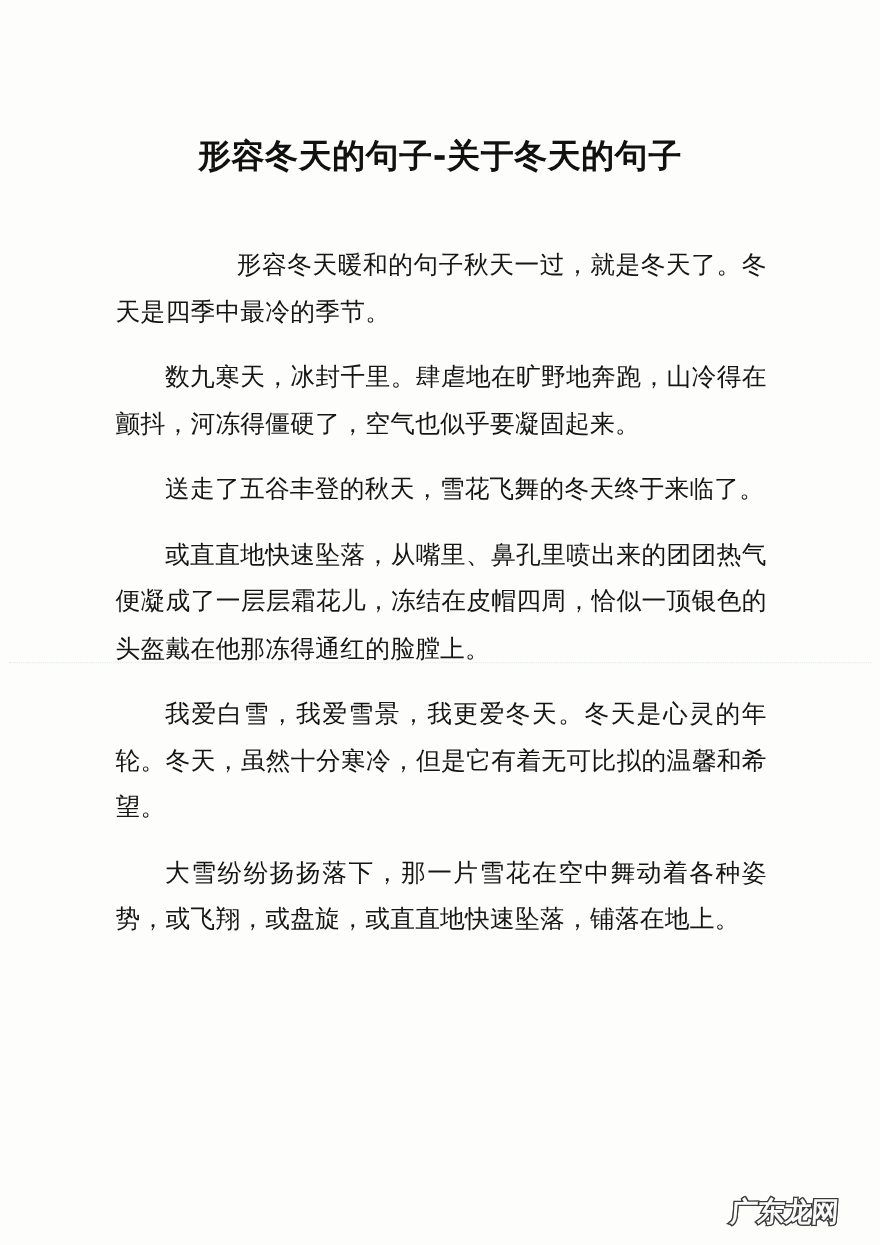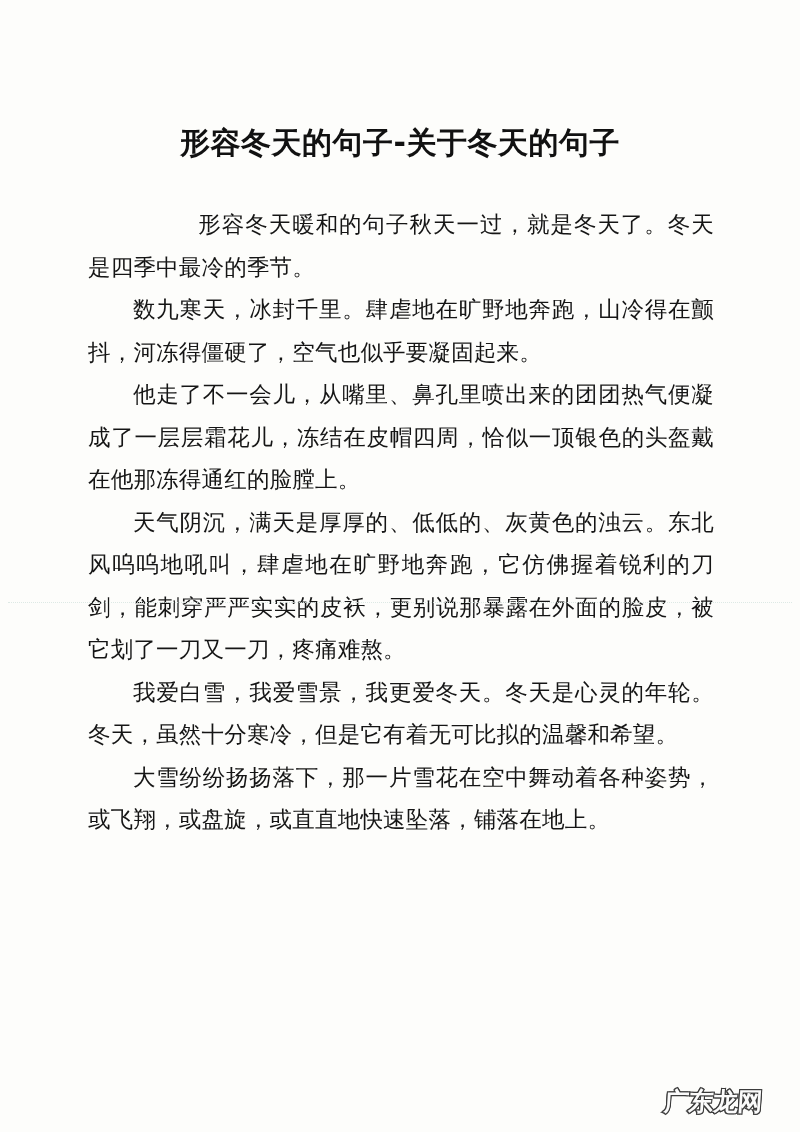--- a/index.html
+++ b/index.html
@@ -41,21 +41,21 @@
 
   
   .body-block {
     position: absolute;
     left: 88px;
     top: 203px;
     width: 626px;
   }
 
   .para {
-    margin: 0;
+    margin: 17px;
     font-size: 22.5px;
     line-height: 42.5px;
     text-align: justify;
     text-justify: inter-ideograph;
     text-indent: 2em;
     color: #151515;
     font-family: "DejaVu Serif", "Liberation Serif", serif;
     letter-spacing: 0.2px;
   }
 
@@ -105,22 +105,22 @@
 </head>
 <body>
 
 <div class="page">
 
   <h1 class="doc-title">形容冬天的句子-关于冬天的句子</h1>
 
   <div class="body-block">
     <p class="para first-para">形容冬天暖和的句子秋天一过，就是冬天了。冬天是四季中最冷的季节。</p>
     <p class="para">数九寒天，冰封千里。肆虐地在旷野地奔跑，山冷得在颤抖，河冻得僵硬了，空气也似乎要凝固起来。</p>
-    <p class="para">他走了不一会儿，从嘴里、鼻孔里喷出来的团团热气便凝成了一层层霜花儿，冻结在皮帽四周，恰似一顶银色的头盔戴在他那冻得通红的脸膛上。</p>
-    <p class="para">天气阴沉，满天是厚厚的、低低的、灰黄色的浊云。东北风呜呜地吼叫，肆虐地在旷野地奔跑，它仿佛握着锐利的刀剑，能刺穿严严实实的皮袄，更别说那暴露在外面的脸皮，被它划了一刀又一刀，疼痛难熬。</p>
+    <p class="para">送走了五谷丰登的秋天，雪花飞舞的冬天终于来临了。</p>
+    <p class="para">或直直地快速坠落，从嘴里、鼻孔里喷出来的团团热气便凝成了一层层霜花儿，冻结在皮帽四周，恰似一顶银色的头盔戴在他那冻得通红的脸膛上。</p>
     <p class="para">我爱白雪，我爱雪景，我更爱冬天。冬天是心灵的年轮。冬天，虽然十分寒冷，但是它有着无可比拟的温馨和希望。</p>
     <p class="para">大雪纷纷扬扬落下，那一片雪花在空中舞动着各种姿势，或飞翔，或盘旋，或直直地快速坠落，铺落在地上。</p>
   </div>
 
   <div class="dotted-rule"></div>
 
   <div class="watermark">
     <span class="watermark-text">广东龙网</span>
   </div>
 

